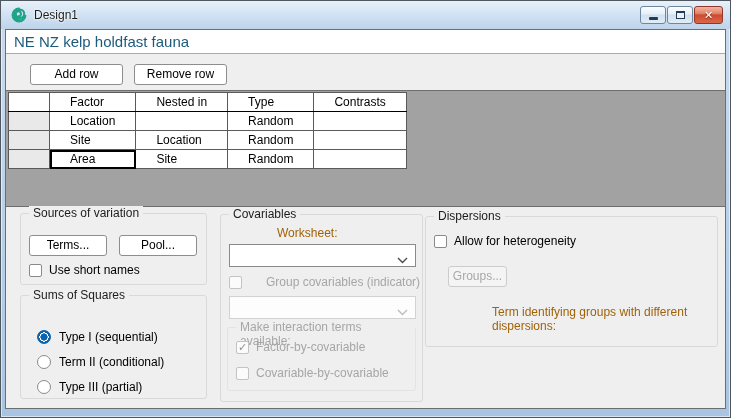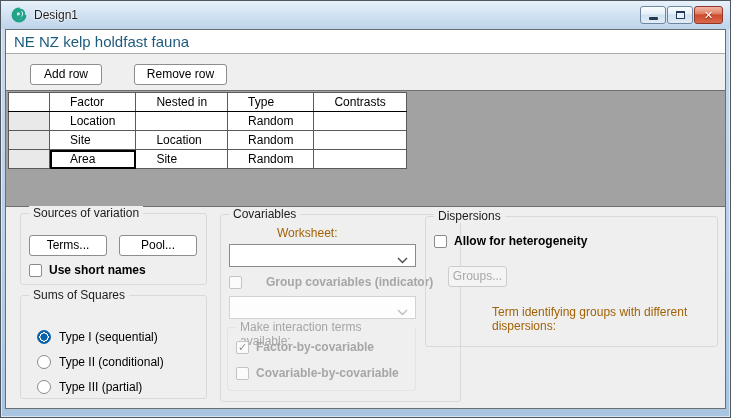--- a/index.html
+++ b/index.html
@@ -57,21 +57,21 @@
   .group > .gtitle { position:absolute; top:-8px; left:8px; background:#efefef; padding:0 4px;
     font-size:12px; color:#1c1c1c; }
   .group.disabled { border-color:#e3e3e3; }
   .group.disabled > .gtitle { color:#a6a6a6; }
 
   .check-row { position:absolute; display:flex; align-items:center; gap:7px; }
   .checkbox { width:13px; height:13px; border:1px solid #8a8a8a; background:#fff; border-radius:2px;
     display:flex; align-items:center; justify-content:center; flex:0 0 auto; }
   .checkbox.disabled { border-color:#c3c3c3; background:#fbfbfb; }
   .checkbox .tick { font-size:11px; line-height:1; color:#8f8f8f; }
-  .check-row .clabel { color:#000;font-weight:bold; }
+  .check-row .clabel { color:#000; }
   .check-row.dim .clabel { color:#a6a6a6; }
 
   .radio-row { position:absolute; display:flex; align-items:flex-end; gap:8px;margin-top:12px; }
   .radio { width:14px; height:14px; border-radius:50%; border:1px solid #8a8a8a; background:#fff; flex:0 0 auto; }
   .radio.on { border:1px solid #0b63ad; background:radial-gradient(circle at 50% 50%, #0b63ad 0 3.5px, #fff 3.6px 4.6px, #0b63ad 4.7px 7px); }
 
   .combo { position:absolute; height:23px; background:#fff; border:1px solid #8a8a8a; }
   .combo.disabled { border-color:#d2d2d2; background:#fdfdfd; }
   .combo .chev { position:absolute; right:7px; top:8px; }
 
@@ -104,21 +104,21 @@
     </div>
   </div>
 
   <div class="content">
 
     <div class="subtitle-bar">
       <span class="subtitle">NE NZ kelp holdfast fauna</span>
     </div>
 
     <div class="toolbar">
-      <div class="btn" style="left:24px; top:9px; width:72px;">Add row</div>
+      <div class="btn" style="left:24px; top:9px; width:93px;">Add row</div>
       <div class="btn" style="left:128px; top:9px; width:93px;">Remove row</div>
     </div>
 
     <div class="grid-area">
       <table class="grid">
         <tbody>
             <tr>
           <th class="rowhdr"></th>
           <th class="col-factor">Factor</th>
           <th class="col-nested">Nested in</th>
@@ -161,29 +161,29 @@
     </div>
 
     <div class="group" style="left:14px; top:265px; width:187px; height:104px;">
       <span class="gtitle">Sums of Squares</span>
       <div class="radio-row" style="left:16px; top:22px;">
         <span class="radio on"></span>
         <span>Type I (sequential)</span>
       </div>
       <div class="radio-row" style="left:16px; top:47px;">
         <span class="radio"></span>
-        <span>Type II (conditional)</span>
+        <span>Term II (conditional)</span>
       </div>
       <div class="radio-row" style="left:16px; top:72px;">
         <span class="radio"></span>
         <span>Type III (partial)</span>
       </div>
     </div>
 
-    <div class="group" style="left:214px; top:184px; width:241px; height:188px;">
+    <div class="group" style="left:214px; top:184px; width:203px; height:188px;">
       <span class="gtitle">Covariables</span>
       <span class="static-label" style="left:8px; top:11px;">Worksheet:</span>
       <div class="combo" style="left:8px; top:29px; width:187px;">
         <span style="position:absolute;left:5px;top:4px;"></span>
         <span class="chev">
           <svg width="11" height="7" viewBox="0 0 11 7">
               <polyline points="1,1 5.5,5.5 10,1" fill="none" stroke="#4a4a4a" stroke-width="1.4"></polyline>
             </svg>
         </span>
       </div>

